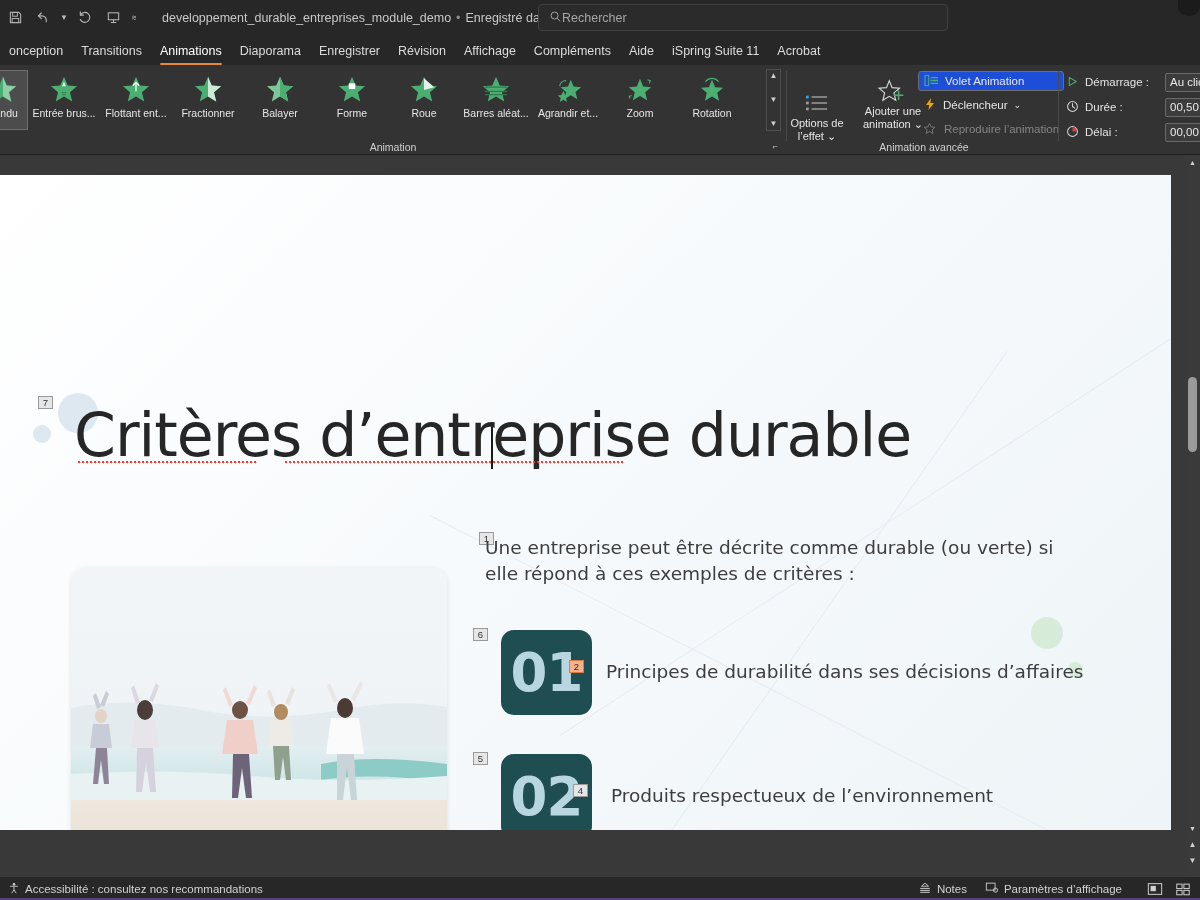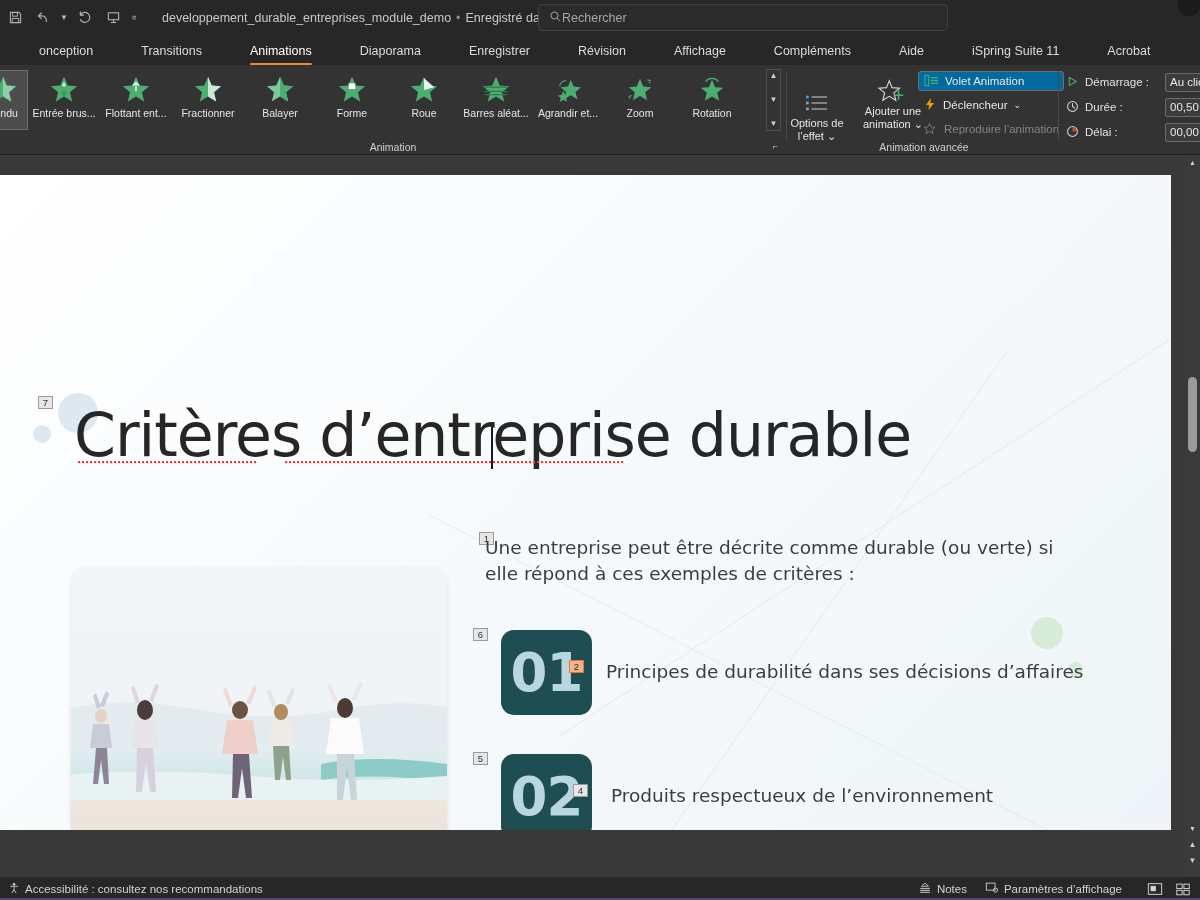--- a/index.html
+++ b/index.html
@@ -41,21 +41,20 @@
   }
 
   
   .tabbar {
     position: absolute; top: 35px; left: 0; width: 1200px; height: 30px;
     background: #272727; display: flex; align-items: flex-end; font-size: 12.5px;
   }
   .tab {
     padding: 0 9px; height: 26px; line-height: 24px; color: #dcdcdc; white-space: nowrap;
     position: relative;
-    margin-left: 30px;
   }
   .tab.active { color: #ffffff; }
   .tab.active::after {
     content: ""; position: absolute; left: 9px; right: 9px; bottom: 0px;
     height: 2px; background: #e8883c; border-radius: 1px;
   }
 
   
   .ribbon {
     position: absolute; top: 65px; left: 0; width: 1200px; height: 90px;
@@ -88,21 +87,21 @@
   .btn-big {
     display:flex; flex-direction:column; align-items:center; justify-content:flex-start;
     color:#e6e6e6; font-size:11px; text-align:center; line-height:13px; padding-top:6px;
   }
   .btn-big .ic { height: 28px; display:flex; align-items:center; justify-content:center; }
 
   .adv-btn {
     display:flex; align-items:center; gap:6px; color:#e6e6e6; font-size:11.5px;
     height:20px; padding:0 5px; white-space:nowrap;
   }
-  .adv-btn.boxed { border:1px solid #6e6e6e; border-radius:3px; background:#0369a1; }
+  .adv-btn.boxed { border:1px solid #6e6e6e; border-radius:3px; background:#1d4ed8; }
   .adv-btn.dim { color:#858585; }
 
   .tim-row { display:flex; align-items:center; gap:6px; height:22px; font-size:11.5px; color:#e3e3e3; }
   .tim-lbl { width: 74px; white-space:nowrap; }
   .tim-field {
     width: 58px; height: 19px; background:#3c3c3c; border:1px solid #6a6a6a; border-radius:2px;
     color:#eaeaea; font-size:11.5px; padding-left:4px; line-height:17px; position:relative;
   }
   .dlg-launch { position:absolute; font-size:9px; color:#cfcfcf; }
 

